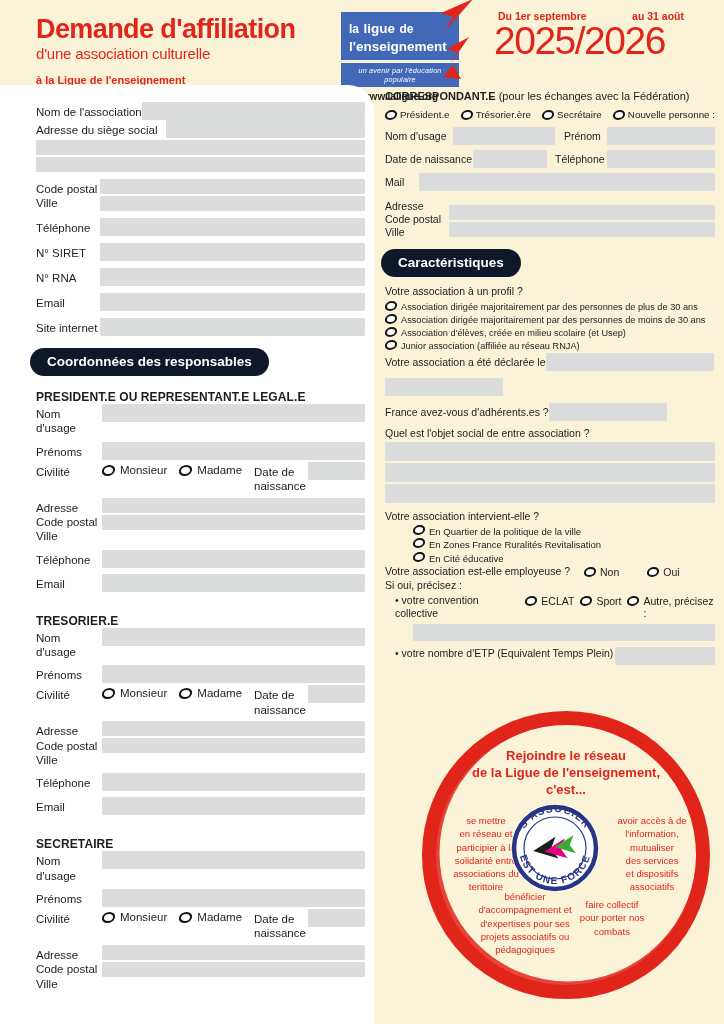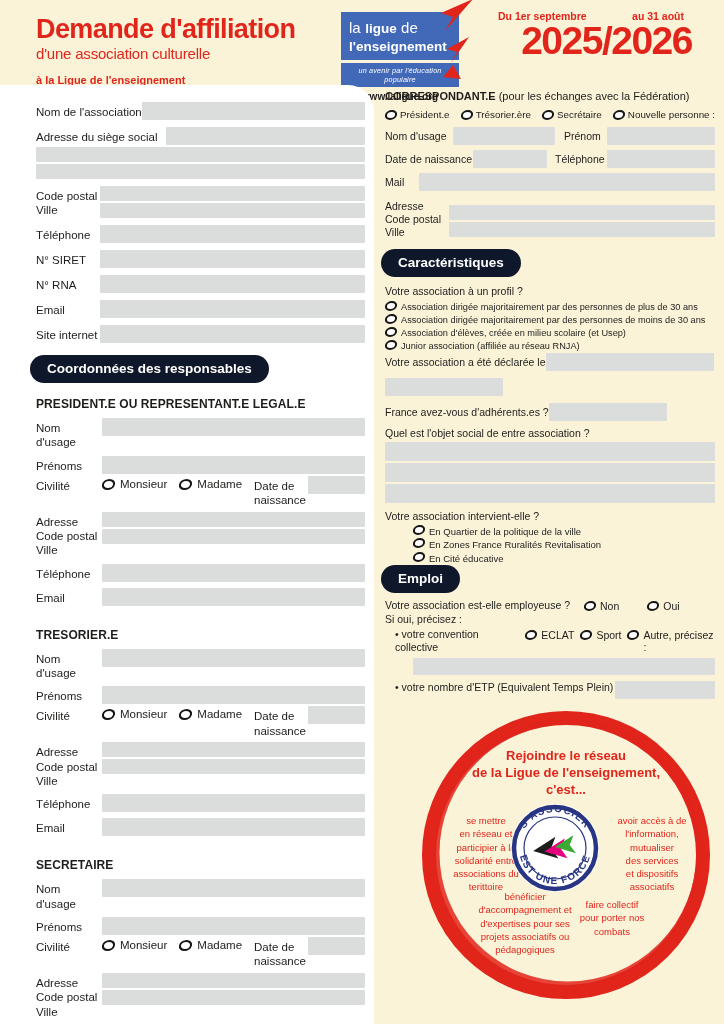--- a/index.html
+++ b/index.html
@@ -8,42 +8,42 @@
   .page{position:relative;width:724px;height:1024px;background:#FAF3D8;overflow:hidden}
 
   
   .title-block{position:absolute;left:36px;top:16px;color:#E1251B}
   .t1{font-size:27px;font-weight:700;letter-spacing:-.6px;line-height:1}
   .t2{font-size:15px;font-weight:400;margin-top:2px;letter-spacing:-.2px}
   .t3{font-size:11px;font-weight:700;margin-top:12px}
 
   .logo{position:absolute;left:341px;top:12px;width:118px}
   .logo-main{position:relative;background:#4169B8;color:#fff;padding:7px 8px 6px;line-height:1.08}
-  .logo-main .thin{font-weight:400;font-size:15px}
+  .logo-main .thin{font-weight:700;font-size:12px}
   .logo-main .bold{font-weight:700;font-size:13.5px}
   .logo-tag{background:#4169B8;color:#fff;font-size:7.2px;text-align:center;padding:3px 1px;margin-top:3px;font-style:italic;letter-spacing:.2px}
   .logo-site{font-size:10px;font-weight:700;text-align:center;margin-top:4px;color:#1d1d1b}
   .logo-arrows{position:absolute;right:-16px;top:-13px}
 
   .period{position:absolute;left:494px;top:10px;width:198px;color:#E1251B}
   .period-row{display:flex;justify-content:space-between;font-size:10.5px;font-weight:700;padding:0 8px 0 4px}
-  .period-years{font-size:39px;font-weight:700;letter-spacing:-1.5px;line-height:1;margin-top:-1px;text-align:right}
+  .period-years{font-size:39px;font-weight:400;letter-spacing:-1.5px;line-height:1;margin-top:-1px;text-align:left}
 
   
   .left-panel{position:absolute;left:0;top:85px;width:374px;height:939px;background:#fff;border-radius:0 26px 0 0;padding:17px 9px 0 36px}
 
   .row{display:flex;align-items:flex-start}
   .lab{font-size:11.5px;line-height:1.25;padding-top:3px;flex:none}
   .ml{white-space:pre-line}
   .box{background:#DBDCDC;height:18px;border-radius:1px;flex:none}
   .grow{flex:1 1 auto}
   .h15{height:15px}
   .mt2{margin-top:2px}
   .mb2{margin-bottom:2px}.mb4{margin-bottom:4px}.mb5{margin-bottom:5px}
-  .mb6{margin-bottom:6px}.mb7{margin-bottom:7px}.mb8{margin-bottom:7px}
+  .mb6{margin-bottom:6px}.mb7{margin-bottom:7px}.mb8{margin-bottom:0}
   .mb10{margin-bottom:10px}
 
   .rad{width:13px;height:11px;border:2px solid #161616;border-radius:50%;background:#fff;flex:none;display:inline-block;transform:skewX(-12deg);margin-top:3px}
   .rlab{font-size:11.5px;padding:2px 0 0 5px;margin-right:12px}
 
   .pill{display:inline-block;background:#0f172a;color:#fff;font-weight:700;font-size:13.5px;padding:6px 17px 7px;border-radius:17px}
   .sec-h{font-size:12px;font-weight:700;letter-spacing:.1px}
 
   
   .right-col{position:absolute;left:385px;top:90px;width:330px}
@@ -363,23 +363,20 @@
     </div>
     <div class="opt" style="padding-left:28px">
       <span class="rad sm"></span>
       <span class="opt-lab opt9">En Zones France Ruralités Revitalisation</span>
     </div>
     <div class="opt mb8" style="padding-left:28px">
       <span class="rad sm"></span>
       <span class="opt-lab opt9">En Cité éducative</span>
     </div>
 
-    <div style="margin:0 0 6px -4px">
-      <span class="pill">Emploi</span>
-    </div>
 
     <div class="row" style="margin-bottom:1px">
       <span class="q">Votre association est-elle employeuse ?</span>
       <span class="rad sm" style="margin-left:14px"></span>
       <span class="irl">Non</span>
       <span class="rad sm" style="margin-left:28px"></span>
       <span class="irl">Oui</span>
     </div>
     <div class="q mb2">Si oui, précisez :</div>
 

